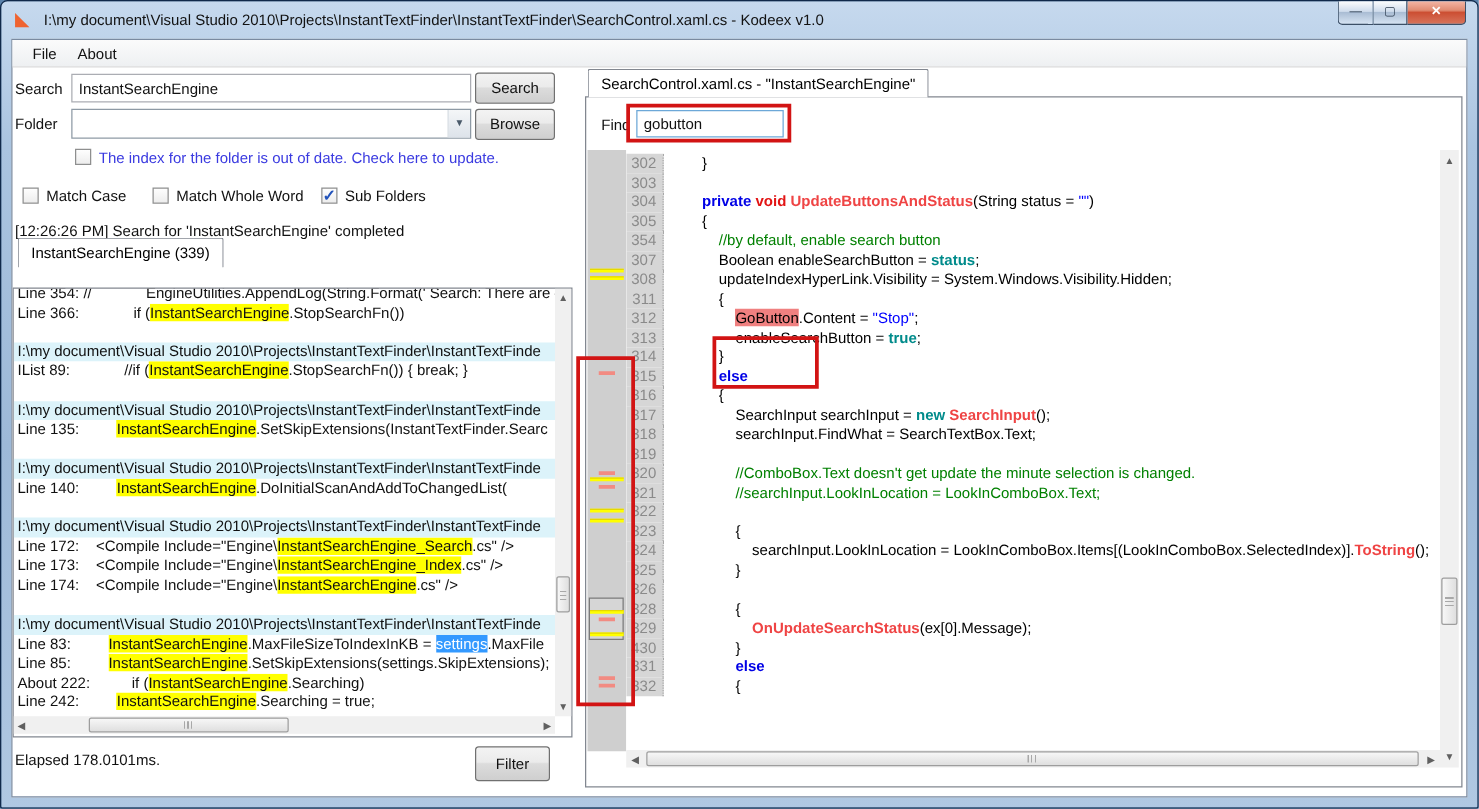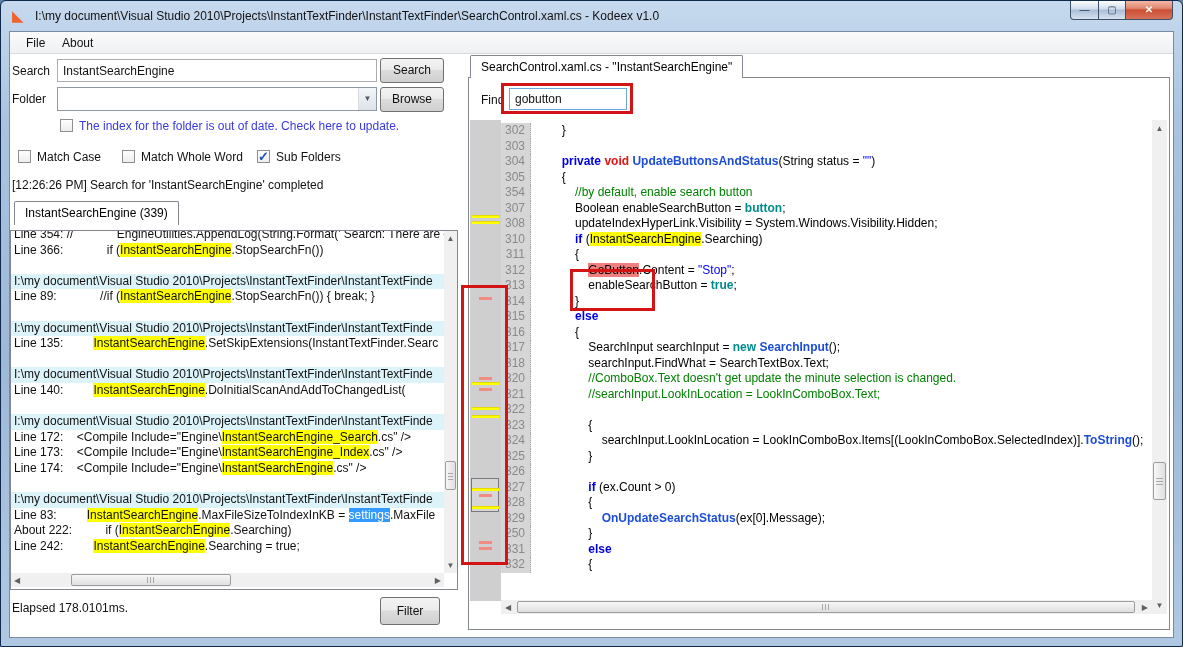--- a/index.html
+++ b/index.html
@@ -69,21 +69,21 @@
   .mk-yellow { left:2px; width:27px; height:3px; background:#ffff00; border-top:1px solid #e6d800; }
   .mk-salmon { left:9px; width:13px; height:3px; background:#f28b82; }
   .mk-viewport { position:absolute; left:1px; width:28px; border:1px solid #7a7a7a; background:rgba(255,255,255,0.15); }
   .code-clip { position:absolute; left:501px; top:120px; width:651px; height:482px; overflow:hidden; background:#fff; }
   .code-inner { position:absolute; left:0; top:3px; right:0; }
   .crow { display:flex; height:15.5px; line-height:15.5px; font-size:12px; white-space:pre; }
   .cnum { width:30px; background:#d6d6d6; color:#8a8a8a; text-align:right; padding-right:5px; border-right:1px dotted #a8a8a8; flex:none; }
   .ctext { padding-left:4px; color:#000; }
   .c-k { color:#0000e6; font-weight:bold; }
   .c-r { color:#e21414; font-weight:bold; }
-  .c-m { color:#1d4ed8; font-weight:bold;text-align:center; }
+  .c-m { color:#ef4444; font-weight:bold;text-align:center; }
   .c-cm { color:#008000; }
   .c-s { color:#0000ff; }
   .c-v { color:#008b8b; font-weight:bold; }
   .c-hy { background:#ffff00; }
   .c-hr { background:#f08080; }
 
   
   .redbox { position:absolute; border:3px solid #d21414; z-index:50; }
 </style>
 </head>
@@ -121,43 +121,44 @@
 
 <span class="cbx cb" style="left:18px;top:150px"></span>
 <span class="lbl" style="left:37px;top:150px">Match Case</span>
 <span class="cbx cb" style="left:122px;top:150px"></span>
 <span class="lbl" style="left:141px;top:150px">Match Whole Word</span>
 <span class="cbx cb checked" style="left:257px;top:150px"></span>
 <span class="lbl" style="left:276px;top:150px">Sub Folders</span>
 
 <span class="lbl" style="left:12px;top:178px">[12:26:26 PM] Search for 'InstantSearchEngine' completed</span>
 
-<div class="tab" style="left:14px;top:201px;height:24px">InstantSearchEngine (339)</div>
+<div class="tab" style="left:14px;top:190px;height:24px">InstantSearchEngine (339)</div>
 <div class="panelbox" style="left:10px;top:230px;width:448px;height:360px"></div>
 <div class="results-clip">
     <div class="results-inner" id="results-inner">
       <div class="rrow"><span>Line 354: //             EngineUtilities.AppendLog(String.Format(' Search: There are {</span></div>
       <div class="rrow"><span>Line 366:             if (</span><span class="hl-y">InstantSearchEngine</span><span>.StopSearchFn())</span></div>
       <div class="rrow">&nbsp;</div>
       <div class="rrow rfile">I:\my document\Visual Studio 2010\Projects\InstantTextFinder\InstantTextFinde</div>
-      <div class="rrow"><span>Line 89:             //if (</span><span class="hl-y">InstantSearchEngine</span><span>.StopSearchFn()) { break; }</span></div>
+      <div class="rrow"><span>IList 89:             //if (</span><span class="hl-y">InstantSearchEngine</span><span>.StopSearchFn()) { break; }</span></div>
       <div class="rrow">&nbsp;</div>
       <div class="rrow rfile">I:\my document\Visual Studio 2010\Projects\InstantTextFinder\InstantTextFinde</div>
       <div class="rrow"><span>Line 135:         </span><span class="hl-y">InstantSearchEngine</span><span>.SetSkipExtensions(InstantTextFinder.Searc</span></div>
       <div class="rrow">&nbsp;</div>
       <div class="rrow rfile">I:\my document\Visual Studio 2010\Projects\InstantTextFinder\InstantTextFinde</div>
       <div class="rrow"><span>Line 140:         </span><span class="hl-y">InstantSearchEngine</span><span>.DoInitialScanAndAddToChangedList(</span></div>
       <div class="rrow">&nbsp;</div>
       <div class="rrow rfile">I:\my document\Visual Studio 2010\Projects\InstantTextFinder\InstantTextFinde</div>
       <div class="rrow"><span>Line 172:    &lt;Compile Include="Engine\</span><span class="hl-y">InstantSearchEngine_Search</span><span>.cs" /&gt;</span></div>
       <div class="rrow"><span>Line 173:    &lt;Compile Include="Engine\</span><span class="hl-y">InstantSearchEngine_Index</span><span>.cs" /&gt;</span></div>
       <div class="rrow"><span>Line 174:    &lt;Compile Include="Engine\</span><span class="hl-y">InstantSearchEngine</span><span>.cs" /&gt;</span></div>
       <div class="rrow">&nbsp;</div>
       <div class="rrow rfile">I:\my document\Visual Studio 2010\Projects\InstantTextFinder\InstantTextFinde</div>
       <div class="rrow"><span>Line 83:         </span><span class="hl-y">InstantSearchEngine</span><span>.MaxFileSizeToIndexInKB = </span><span class="hl-b">settings</span><span>.MaxFile</span></div>
+      <div class="rrow"><span>Line 85:         </span><span class="hl-y">InstantSearchEngine</span><span>.SetSkipExtensions(settings.SkipExtensions);</span></div>
       <div class="rrow"><span>About 222:          if (</span><span class="hl-y">InstantSearchEngine</span><span>.Searching)</span></div>
       <div class="rrow"><span>Line 242:         </span><span class="hl-y">InstantSearchEngine</span><span>.Searching = true;</span></div>
     </div>
   </div>
 
 <div class="sbv" style="left:444px;top:231px;width:13px;height:342px">
   <div class="sb-ar" style="top:3px">▲</div>
   <div class="sb-ar" style="bottom:3px;top:auto">▼</div>
   <div class="sb-thumb-v" style="top:230px;height:29px"></div>
 </div>
@@ -193,42 +194,41 @@
     <div class="mk mk-salmon" style="top: 421px;"></div>
     <div class="mk mk-salmon" style="top: 427px;"></div>
   </div>
 <div class="code-clip">
     <div class="code-inner" id="code-lines">
       <div class="crow"><span class="cnum">302</span><span class="ctext"><span>        }</span></span></div>
       <div class="crow"><span class="cnum">303</span><span class="ctext"></span></div>
       <div class="crow"><span class="cnum">304</span><span class="ctext"><span>        </span><span class="c-k">private</span><span> </span><span class="c-r">void</span><span> </span><span class="c-m">UpdateButtonsAndStatus</span><span>(String status = </span><span class="c-s">""</span><span>)</span></span></div>
       <div class="crow"><span class="cnum">305</span><span class="ctext"><span>        {</span></span></div>
       <div class="crow"><span class="cnum">354</span><span class="ctext"><span>            </span><span class="c-cm">//by default, enable search button</span></span></div>
-      <div class="crow"><span class="cnum">307</span><span class="ctext"><span>            Boolean enableSearchButton = </span><span class="c-v">button</span><span>;</span></span></div>
+      <div class="crow"><span class="cnum">307</span><span class="ctext"><span>            Boolean enableSearchButton = </span><span class="c-v">status</span><span>;</span></span></div>
       <div class="crow"><span class="cnum">308</span><span class="ctext"><span>            updateIndexHyperLink.Visibility = System.Windows.Visibility.Hidden;</span></span></div>
-      <div class="crow"><span class="cnum">310</span><span class="ctext"><span>            </span><span class="c-k">if</span><span> (</span><span class="c-hy">InstantSearchEngine</span><span>.Searching)</span></span></div>
       <div class="crow"><span class="cnum">311</span><span class="ctext"><span>            {</span></span></div>
       <div class="crow"><span class="cnum">312</span><span class="ctext"><span>                </span><span class="c-hr">GoButton</span><span>.Content = </span><span class="c-s">"Stop"</span><span>;</span></span></div>
       <div class="crow"><span class="cnum">313</span><span class="ctext"><span>                enableSearchButton = </span><span class="c-v">true</span><span>;</span></span></div>
       <div class="crow"><span class="cnum">314</span><span class="ctext"><span>            }</span></span></div>
       <div class="crow"><span class="cnum">315</span><span class="ctext"><span>            </span><span class="c-k">else</span></span></div>
       <div class="crow"><span class="cnum">316</span><span class="ctext"><span>            {</span></span></div>
       <div class="crow"><span class="cnum">317</span><span class="ctext"><span>                SearchInput searchInput = </span><span class="c-v">new</span><span> </span><span class="c-m">SearchInput</span><span>();</span></span></div>
       <div class="crow"><span class="cnum">318</span><span class="ctext"><span>                searchInput.FindWhat = SearchTextBox.Text;</span></span></div>
+      <div class="crow"><span class="cnum">319</span><span class="ctext"></span></div>
       <div class="crow"><span class="cnum">320</span><span class="ctext"><span>                </span><span class="c-cm">//ComboBox.Text doesn't get update the minute selection is changed.</span></span></div>
       <div class="crow"><span class="cnum">321</span><span class="ctext"><span>                </span><span class="c-cm">//searchInput.LookInLocation = LookInComboBox.Text;</span></span></div>
       <div class="crow"><span class="cnum">322</span></div>
       <div class="crow"><span class="cnum">323</span><span class="ctext"><span>                {</span></span></div>
       <div class="crow"><span class="cnum">324</span><span class="ctext"><span>                    searchInput.LookInLocation = LookInComboBox.Items[(LookInComboBox.SelectedIndex)].</span><span class="c-m">ToString</span><span>();</span></span></div>
       <div class="crow"><span class="cnum">325</span><span class="ctext"><span>                }</span></span></div>
       <div class="crow"><span class="cnum">326</span></div>
-      <div class="crow"><span class="cnum">327</span><span class="ctext"><span>                </span><span class="c-k">if</span><span> (ex.Count &gt; 0)</span></span></div>
       <div class="crow"><span class="cnum">328</span><span class="ctext"><span>                {</span></span></div>
       <div class="crow"><span class="cnum">329</span><span class="ctext"><span>                    </span><span class="c-m">OnUpdateSearchStatus</span><span>(ex[0].Message);</span></span></div>
-      <div class="crow"><span class="cnum">250</span><span class="ctext"><span>                }</span></span></div>
+      <div class="crow"><span class="cnum">430</span><span class="ctext"><span>                }</span></span></div>
       <div class="crow"><span class="cnum">331</span><span class="ctext"><span>                </span><span class="c-k">else</span></span></div>
       <div class="crow"><span class="cnum">332</span><span class="ctext"><span>                {</span></span></div>
     </div>
   </div>
 
 <div class="sbv" style="left:1152px;top:120px;width:15px;height:494px">
   <div class="sb-ar" style="top:4px">▲</div>
   <div class="sb-ar" style="bottom:4px;top:auto">▼</div>
   <div class="sb-thumb-v" style="top:342px;height:38px"></div>
 </div>

